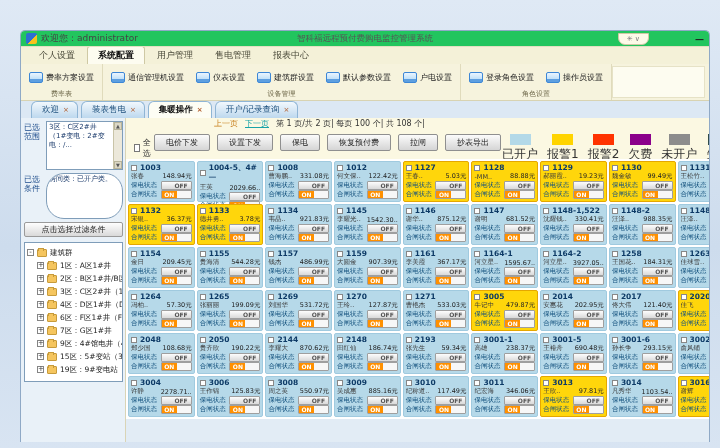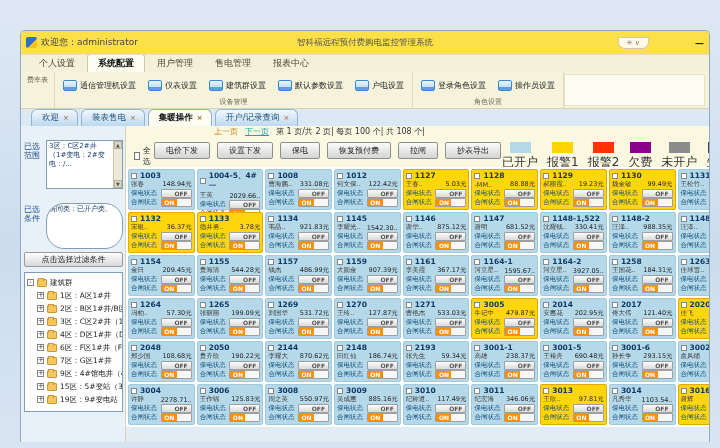--- a/index.html
+++ b/index.html
@@ -4,21 +4,21 @@
 <style>
   * { margin:0; padding:0; box-sizing:border-box; }
   html,body { width:720px; height:448px; overflow:hidden; font-family:"DejaVu Sans","Liberation Sans",sans-serif; }
   .desktop { position:relative; width:720px; height:448px;
     background:linear-gradient(180deg,#dfe9f5 0%,#cddced 55%,#d8e4f2 100%); }
   .window { position:absolute; left:20px; top:30px; width:690px; height:412px;
     background:#e9f1f8; border:1px solid #8fa9c6; border-bottom:none;
     border-radius:5px 5px 0 0; overflow:hidden; }
 
   
-  .titlebar { position:relative; height:24px; background:#fde047; display:flex; align-items:center;
+  .titlebar { position:relative; height:16px; background:#22c55e; display:flex; align-items:center;
     padding:0 5px; font-size:9px; color:#333; border-bottom:1px solid #e3dfc2; }
   .app-icon { width:11px; height:11px; border-radius:2px; margin-right:4px;
     background:linear-gradient(135deg,#2d6fd0 0%,#2d6fd0 55%,#f7c21d 55%,#f7c21d 100%); }
   .titlebar .welcome { color:#444; }
   .titlebar .app-title { position:absolute; left:0; right:0; text-align:center; color:#555; font-size:8.5px; pointer-events:none; }
   .win-style { margin-left:auto; display:flex; gap:4px; align-items:center; background:#fdfae8;
     border:1px solid #cfc9a4; border-radius:0 0 7px 7px; padding:1px 8px; font-size:7px; color:#7a7a7a; z-index:2; }
   .min-btn { margin-left:46px; font-weight:bold; color:#222; z-index:2; cursor:pointer; }
 
   
@@ -44,21 +44,21 @@
     background:linear-gradient(180deg,#f2f8fd,#bdd8ee); border:1px solid #8fb5d5; border-bottom:none;
     border-radius:6px 6px 0 0; cursor:pointer; }
   .dtab.active { background:#fdfdf4; font-weight:bold; color:#111; }
   .dtab .x { font-size:7px; color:#b05b2a; cursor:pointer; }
 
   
   .content { display:flex; height:327px; background:#e9f1f8; }
 
   
   .sidebar { width:104px; padding:3px 2px 0 3px; display:flex; flex-direction:column; gap:3px; }
-  .side-row { display:flex; gap:2px;margin-top:11px; }
+  .side-row { display:flex; gap:2px; }
   .side-label { width:20px; font-size:8px; color:#1a4a8a; line-height:1.15; padding-top:2px; }
   .listbox { flex:1; background:#fff; border:1px solid #7f9db9; font-size:7px; color:#1a3a6b;
     padding:1px 10px 1px 2px; position:relative; line-height:1.25; overflow:hidden; }
   .lb-range { height:49px; }
   .lb-cond  { height:46px; padding-right:10px;border-radius:18px; }
   .vscroll { position:absolute; right:0; top:0; bottom:0; width:9px; background:#ece8da;
     border-left:1px solid #c9c4a8; display:flex; flex-direction:column; justify-content:space-between; }
   .varrow { font-size:5px; color:#555; text-align:center; background:#dcd8c6; border:1px solid #b8b49a; height:8px; line-height:7px; cursor:pointer; }
   .side-btn { height:15px; font-size:8px; color:#222; background:linear-gradient(180deg,#fefefe,#d9d9d9);
     border:1px solid #9a9a9a; border-radius:2px; cursor:pointer; font-family:inherit; }
@@ -122,20 +122,26 @@
     <div class="menubar">
         <span class="menu-item">个人设置</span>
         <span class="menu-item active">系统配置</span>
         <span class="menu-item">用户管理</span>
         <span class="menu-item">售电管理</span>
         <span class="menu-item">报表中心</span>
       </div>
 
     <div class="ribbon">
         <div class="rgroup">
+          <div class="rbuttons">
+            <div class="rbtn">
+              <span class="ricon"></span>
+              <span class="rlabel">费率方案设置</span>
+            </div>
+          </div>
           <div class="rgroup-label">费率表</div>
         </div>
         <div class="rgroup">
           <div class="rbuttons">
             <div class="rbtn">
               <span class="ricon"></span>
               <span class="rlabel">通信管理机设置</span>
             </div>
             <div class="rbtn">
               <span class="ricon"></span>

